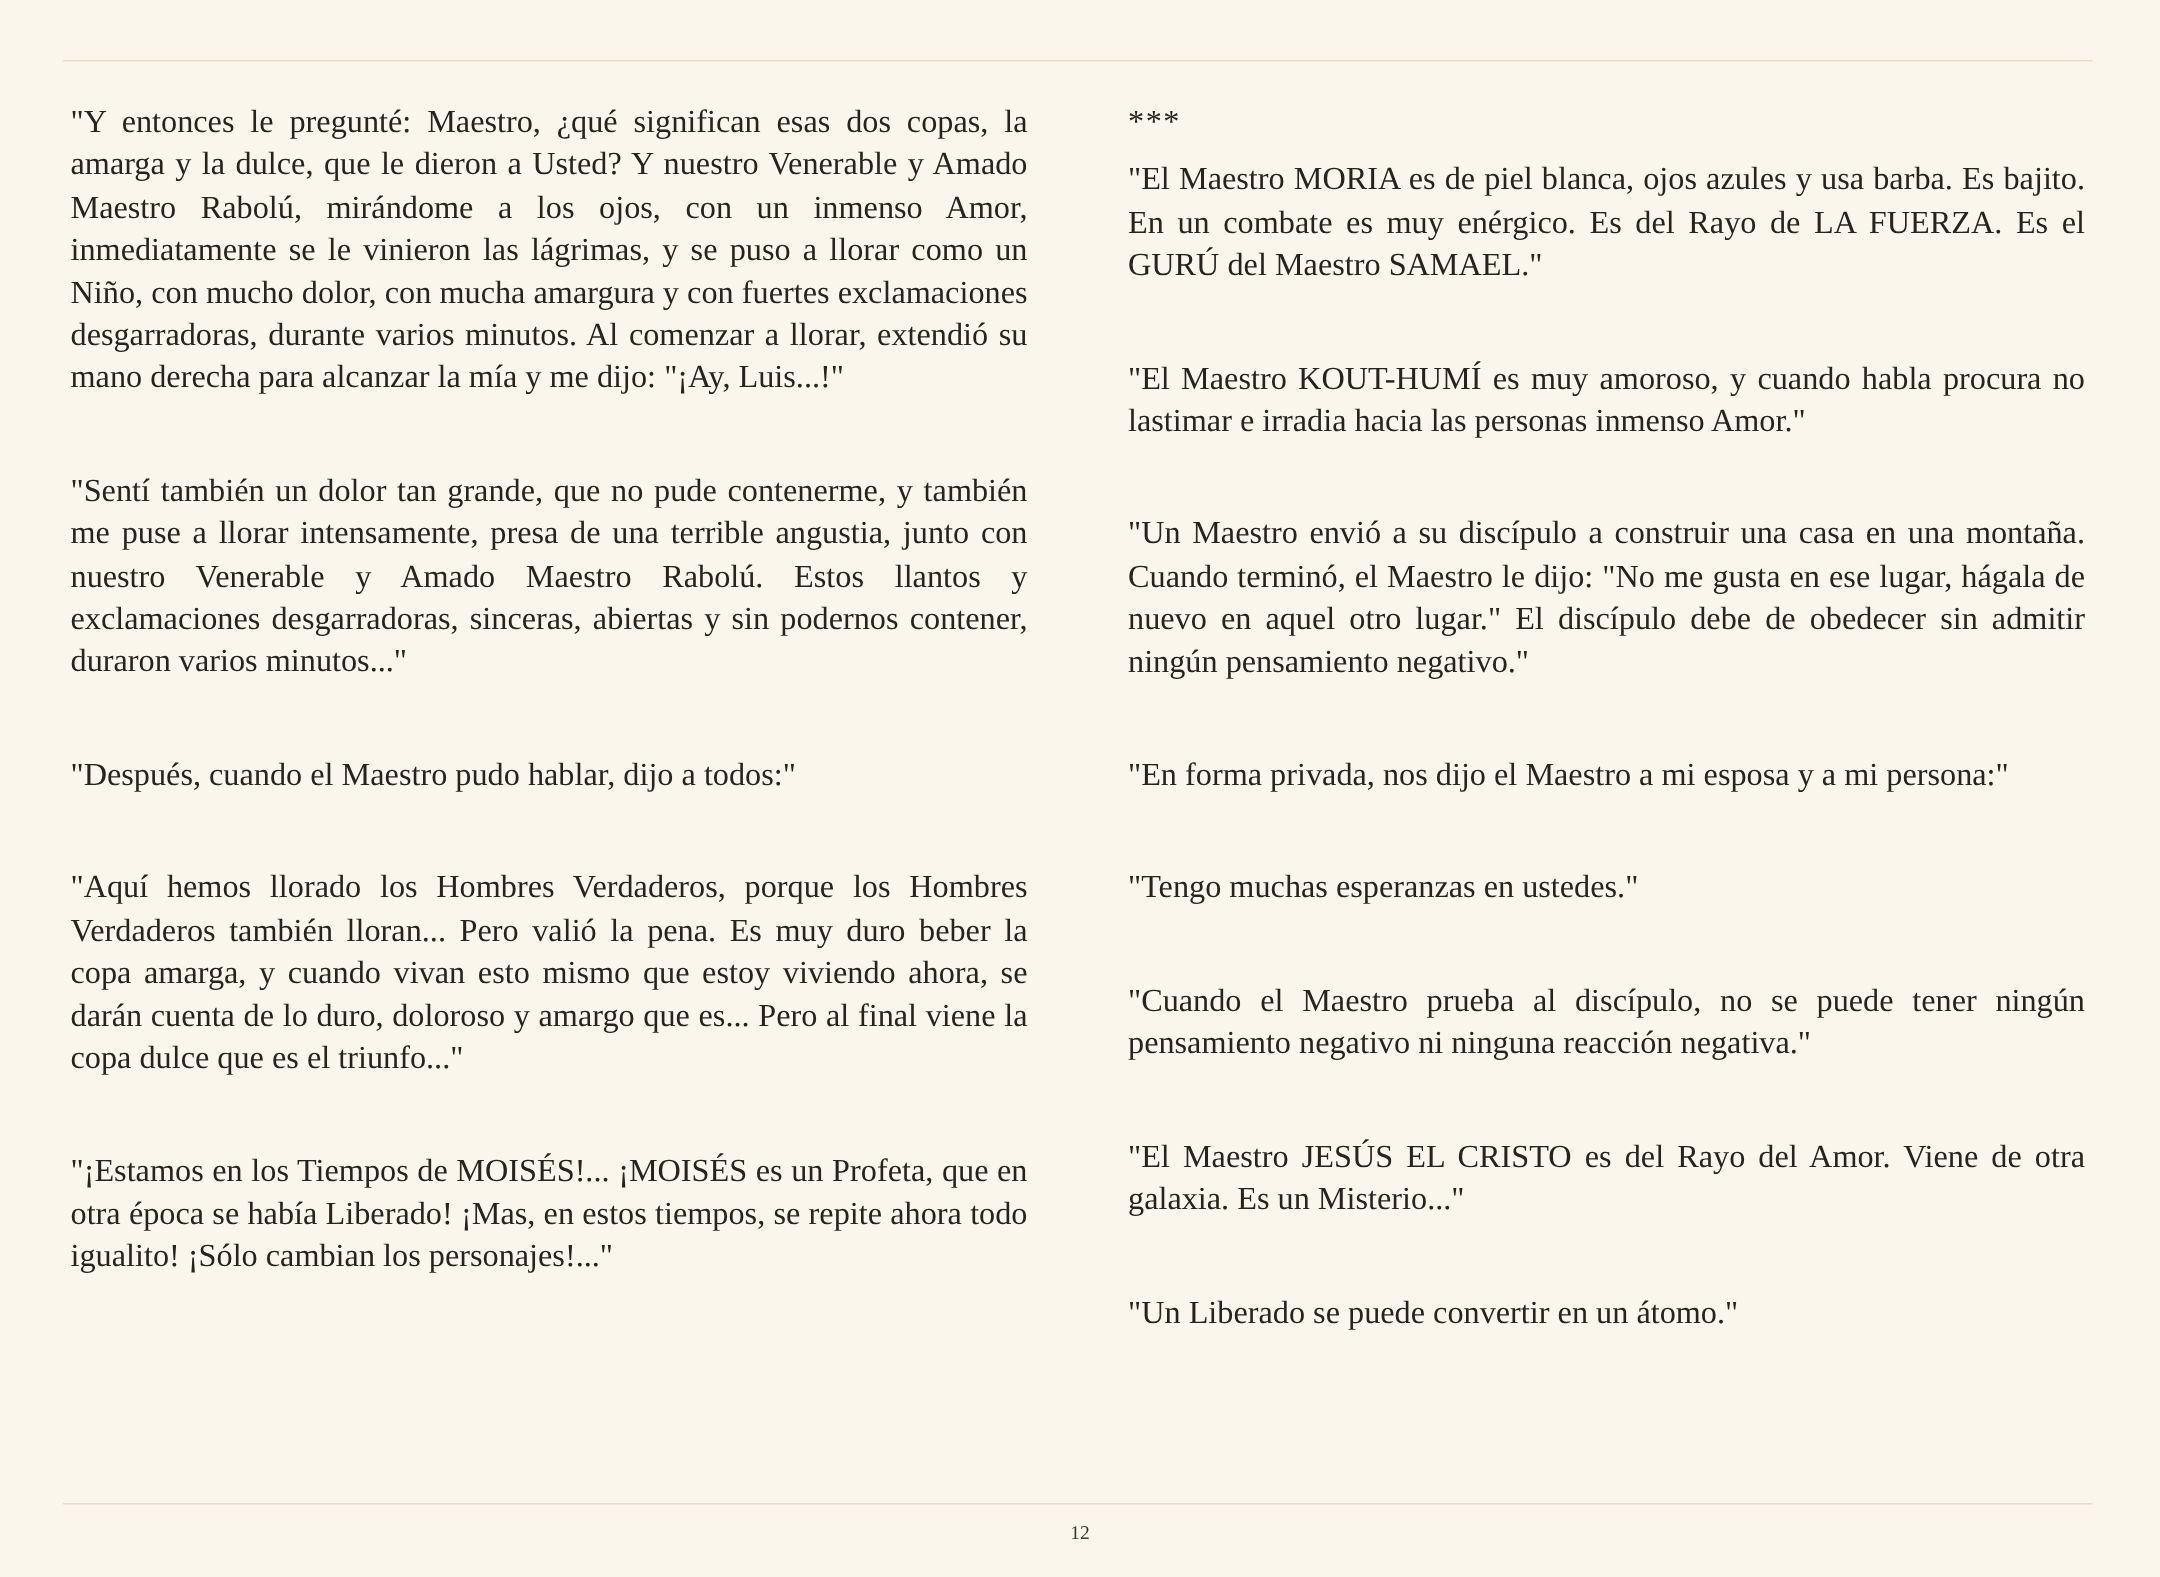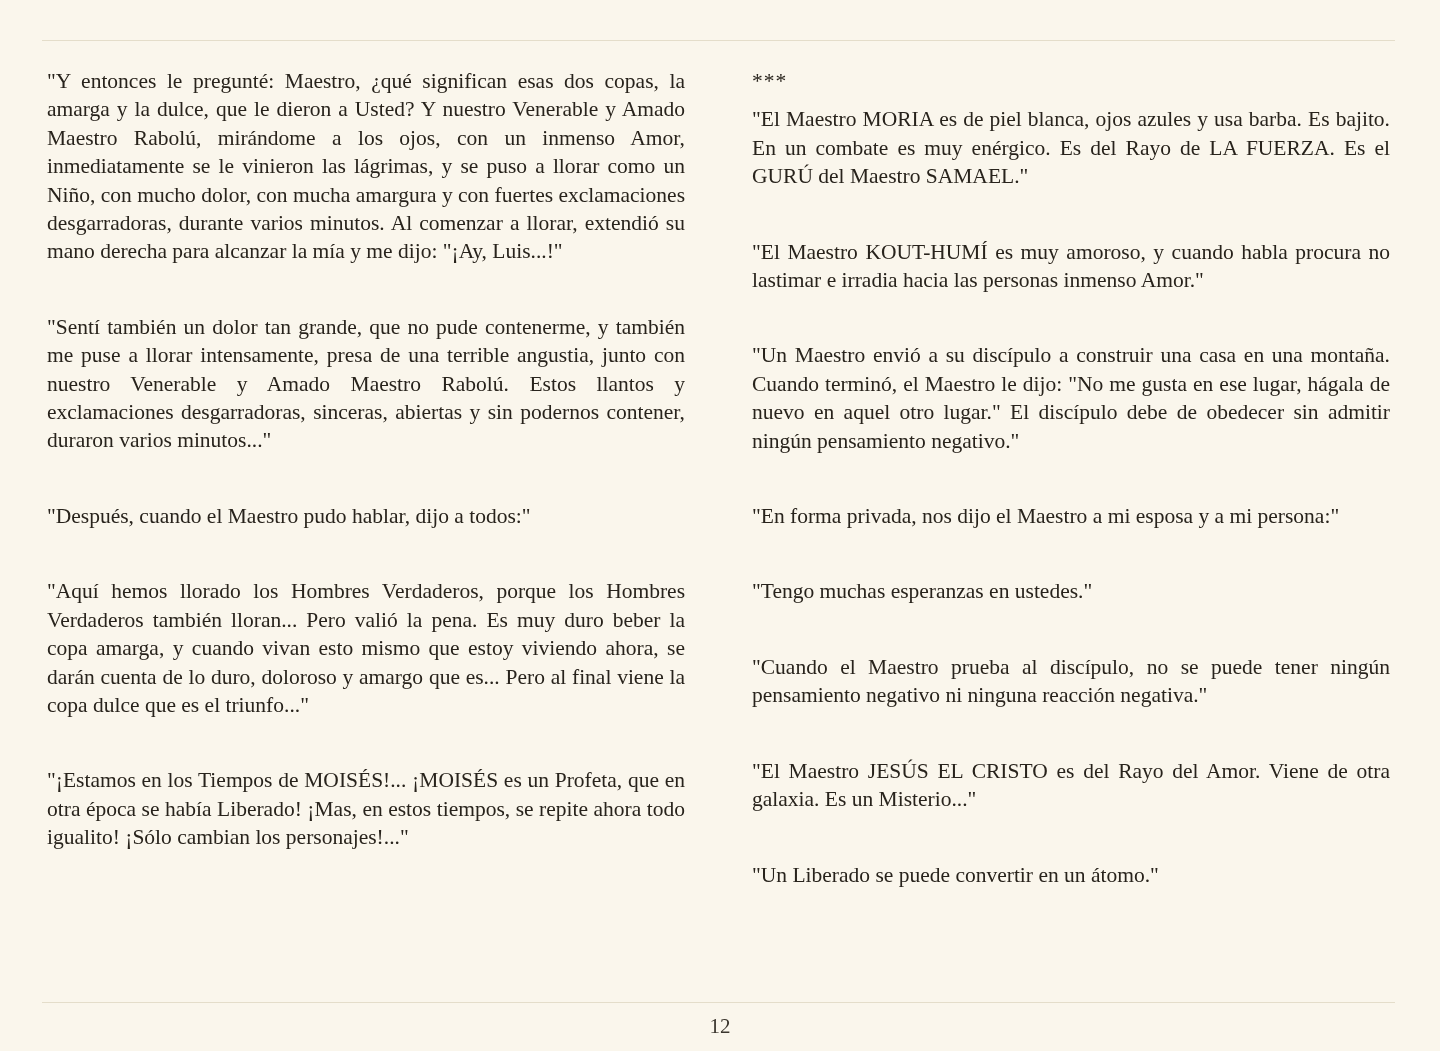--- a/index.html
+++ b/index.html
@@ -49,21 +49,21 @@
     margin: 0 0 10px 0;
     text-align: left;
     letter-spacing: 1px;
   }
   .page-number {
     position: absolute;
     top: 1014px;
     left: 0;
     width: 100%;
     text-align: center;
-    font-size: 21px;
+    font-size: 13px;
     color: #3b362e;
   }
 </style>
 </head>
 <body>
 
 <div class="page">
 
   <div class="rule top"></div>
 

